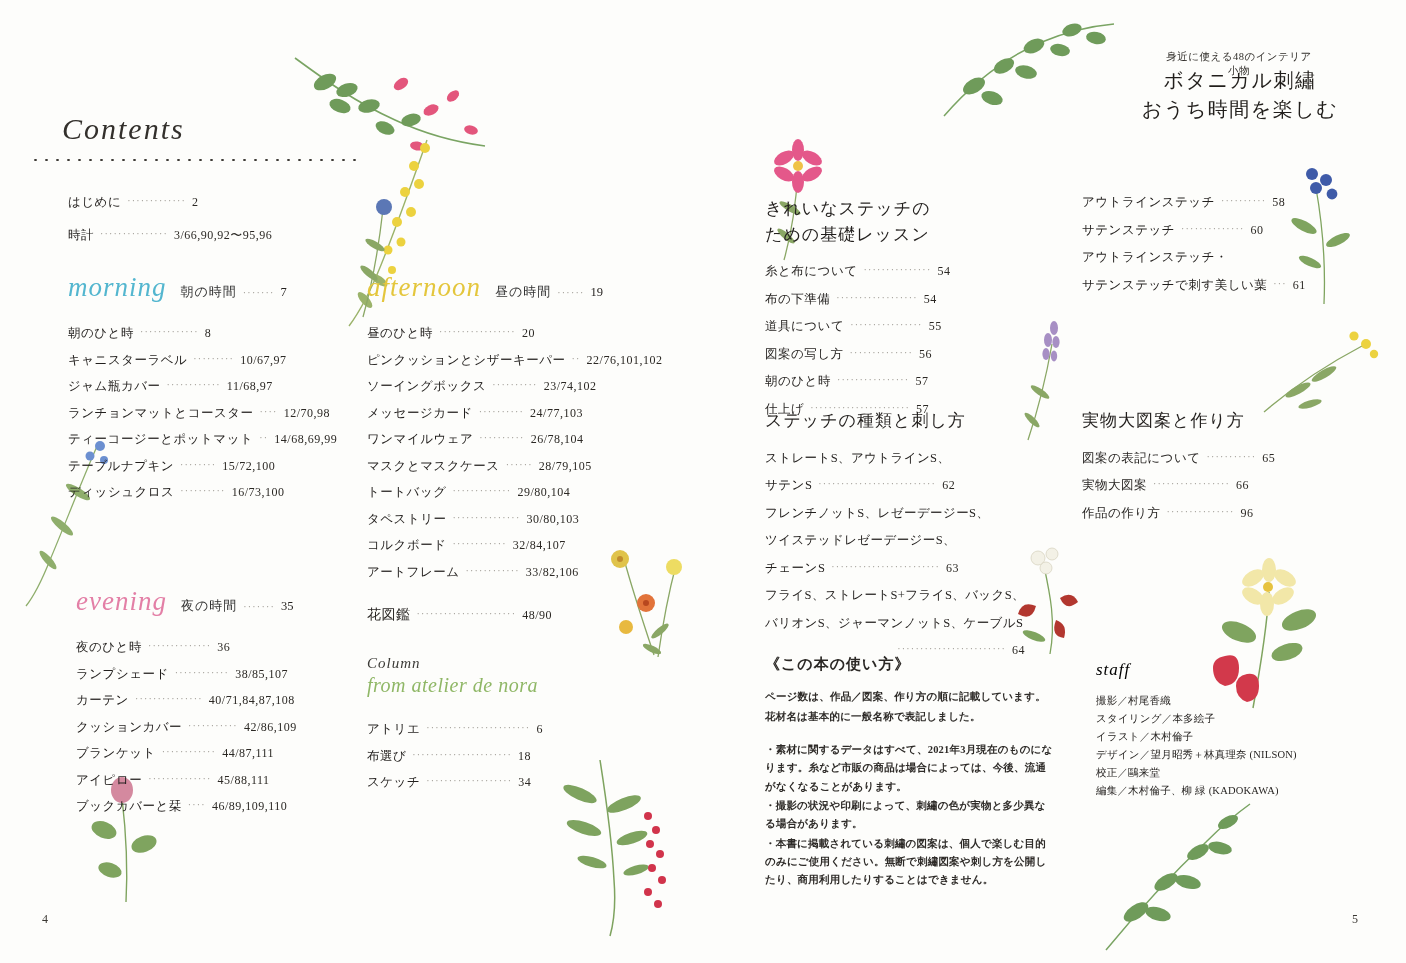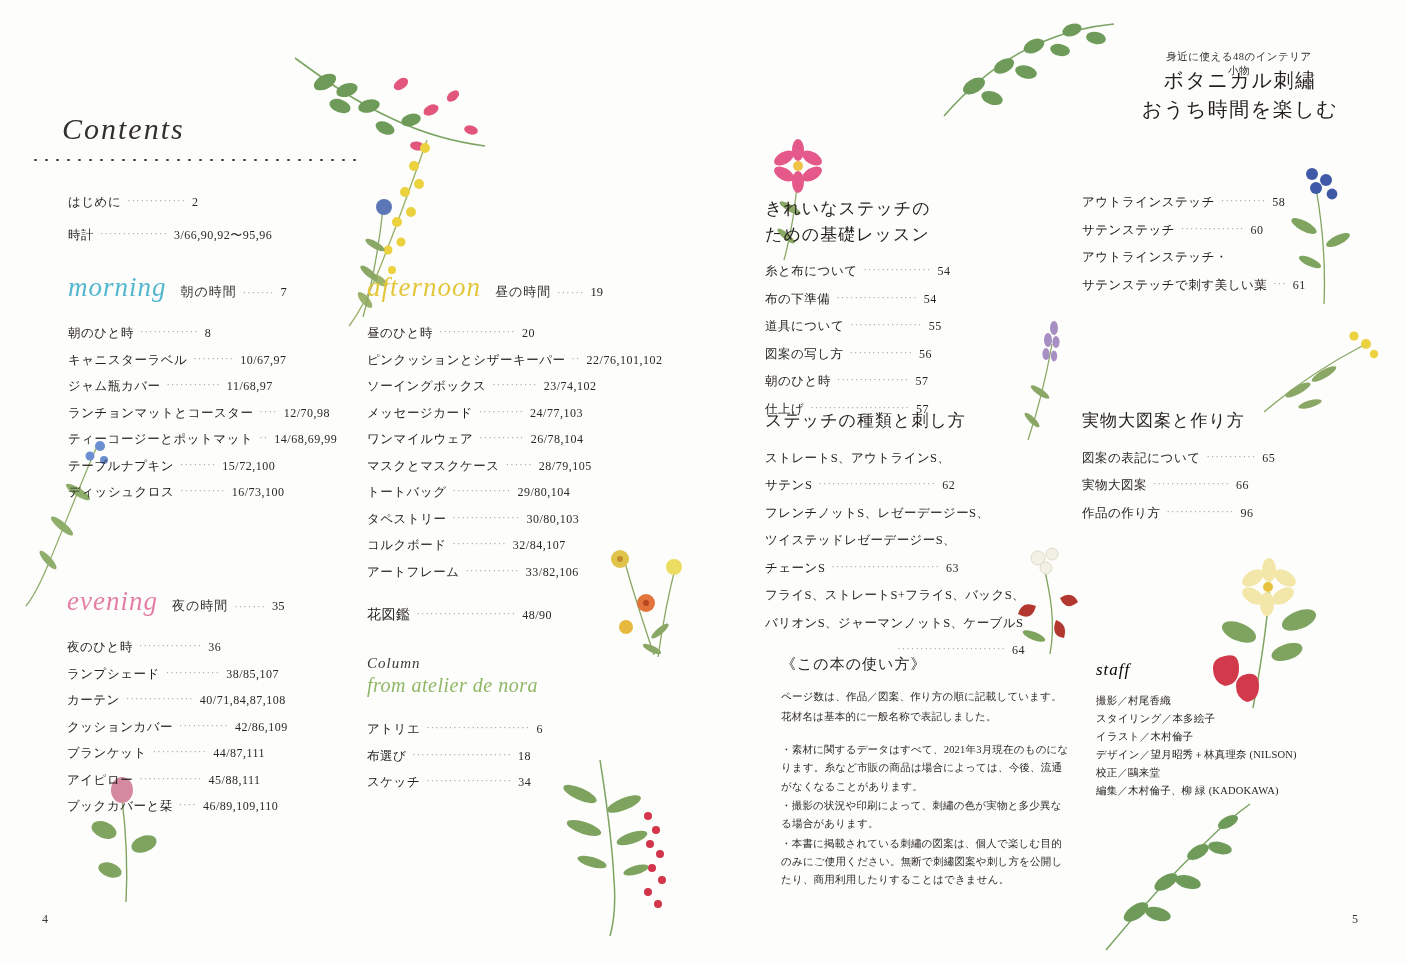--- a/index.html
+++ b/index.html
@@ -31,21 +31,21 @@
   .contents-rule{
     position:absolute;left:30px;top:158px;width:330px;height:4px;
     background-image:radial-gradient(circle, #3d3a35 1px, transparent 1.4px);
     background-size:11px 4px;background-repeat:repeat-x;
   }
   .pre-list{position:absolute;left:68px;top:196px;width:260px;}
   .pre-list .entry{margin-bottom:20px;}
 
   .colL{position:absolute;left:68px;top:272px;width:270px;}
   .colR{position:absolute;left:367px;top:272px;width:300px;}
-  .colE{position:absolute;left:67px;top:586px;width:300px;text-align:right;}
+  .colE{position:absolute;left:76px;top:586px;width:300px;text-align:right;}
   .colCol{position:absolute;left:367px;top:655px;width:300px;}
 
   .chapter{display:flex;align-items:baseline;margin-bottom:24px;}
   .chapter .name{font-size:27px;font-style:italic;letter-spacing:1px;}
   .chapter .jp{font-size:13px;margin-left:14px;color:#333;letter-spacing:1px;}
   .chapter .dots{margin:0 6px;color:#9a968f;font-size:10px;letter-spacing:1.2px;}
   .chapter .pg{font-size:12.5px;}
   .morning .name{color:#53b6cf;}
   .afternoon .name{color:#e4c63c;}
   .evening .name{color:#e37fa6;}
@@ -68,21 +68,21 @@
   .rcol1{position:absolute;left:765px;top:196px;width:250px;}
   .rcol2{position:absolute;left:1082px;top:196px;width:250px;}
   .rcol1b{position:absolute;left:765px;top:408px;width:260px;}
   .rcol2b{position:absolute;left:1082px;top:408px;width:250px;}
 
   .rcol1 .entry,.rcol2 .entry,.rcol1b .entry,.rcol2b .entry{margin-bottom:15px;font-size:12.5px;}
 
   .stitch-list .entry{margin-bottom:15px;}
   .stitch-line{font-size:12.5px;line-height:1;margin-bottom:15px;letter-spacing:.4px;}
 
-  .howto{position:absolute;left:781px;top:655px;width:290px;}
+  .howto{position:absolute;left:765px;top:655px;width:290px;font-weight:bold;}
   .howto-title{font-size:15px;letter-spacing:1px;margin-bottom:14px;color:#2b2825;}
   .howto p{font-size:10.5px;line-height:1.75;margin:0 0 2px 0;letter-spacing:.2px;color:#2e2b28;}
   .howto .notes{margin-top:14px;}
   .howto .notes p{margin-bottom:1px;}
 
   .staff{position:absolute;left:1096px;top:660px;width:240px;}
   .staff-title{font-size:17px;font-style:italic;color:#000000;letter-spacing:1px;margin-bottom:12px;}
   .staff p{font-size:10.5px;line-height:1.72;margin:0;letter-spacing:.2px;}
 
   .folio{position:absolute;font-size:12px;color:#3a3732;}

